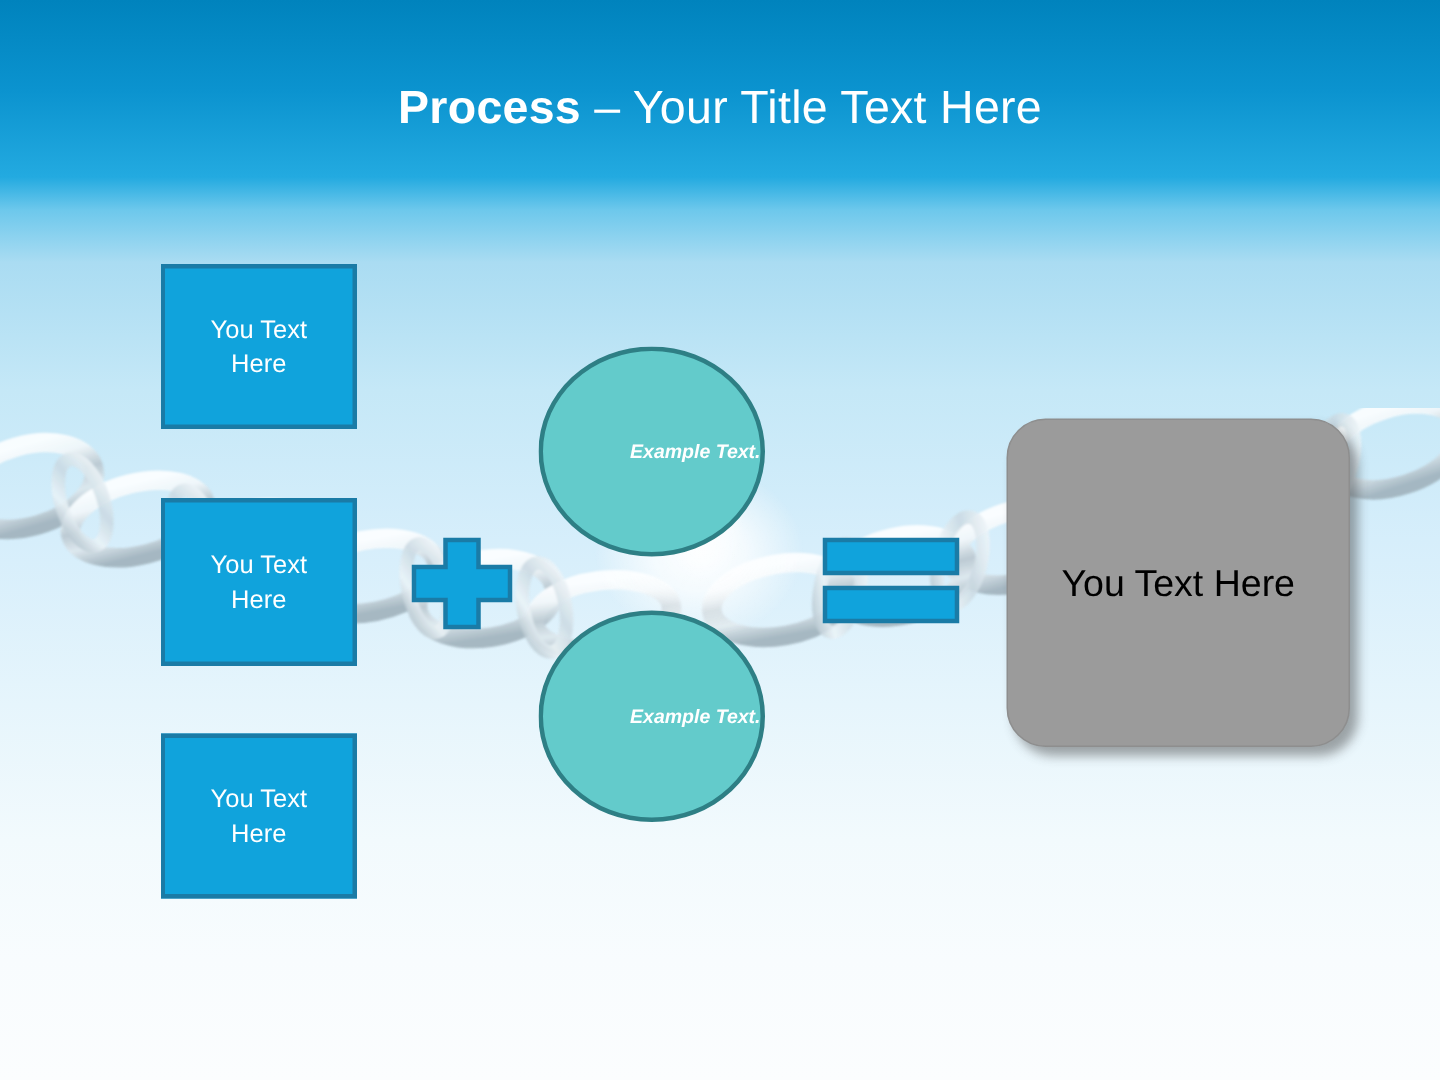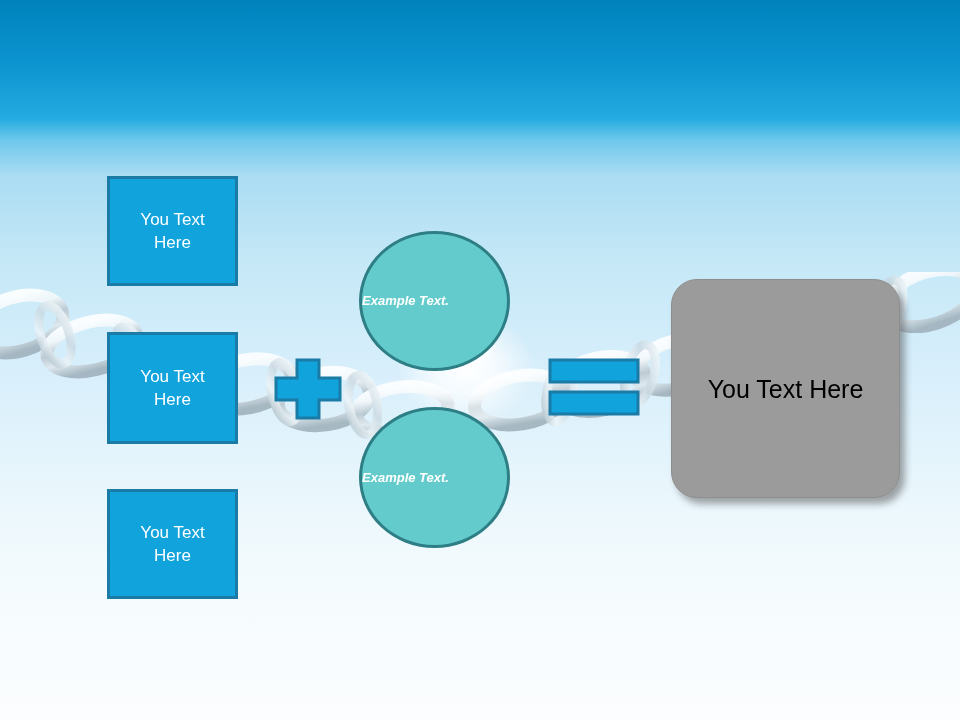--- a/index.html
+++ b/index.html
@@ -115,21 +115,21 @@
     background: #63cbcb;
     border: 3px solid #2e7f85;
     color: #ffffff;
     font-size: 13px;
     line-height: 20px;
     font-weight: bold;
     font-style: italic;
     display: flex;
     align-items: center;
     justify-content: center;
-    text-align: left;
+    text-align: right;
   }
   .circle .c-text { display: block; width: 100%; }
   #circle1 { left: 359px; top: 231px; width: 151px; height: 140px; }
   #circle2 { left: 359px; top: 407px; width: 151px; height: 141px; }
 
   
   #gray-box {
     position: absolute;
     left: 671px;
     top: 279px;
@@ -215,20 +215,23 @@
           <ellipse cx="804" cy="59" rx="30" ry="14" transform="rotate(106 804 59)"></ellipse>
           <ellipse cx="888" cy="37" rx="30" ry="13" transform="rotate(106 888 37)"></ellipse>
         </g>
       </g>
 
       <ellipse cx="466" cy="96" rx="70" ry="58" fill="url(#flash)"></ellipse>
       <ellipse cx="470" cy="72" rx="26" ry="44" fill="url(#flash)" opacity=".9"></ellipse>
     </svg>
   </div>
 
+  <div class="title">
+    <span class="t-bold">Process</span><span class="t-reg"> – Your Title Text Here</span>
+  </div>
 
   <div class="blue-box" id="box1">
     <span class="bb-text">You Text Here</span>
   </div>
   <div class="blue-box" id="box2">
     <span class="bb-text">You Text Here</span>
   </div>
   <div class="blue-box" id="box3">
     <span class="bb-text">You Text Here</span>
   </div>

